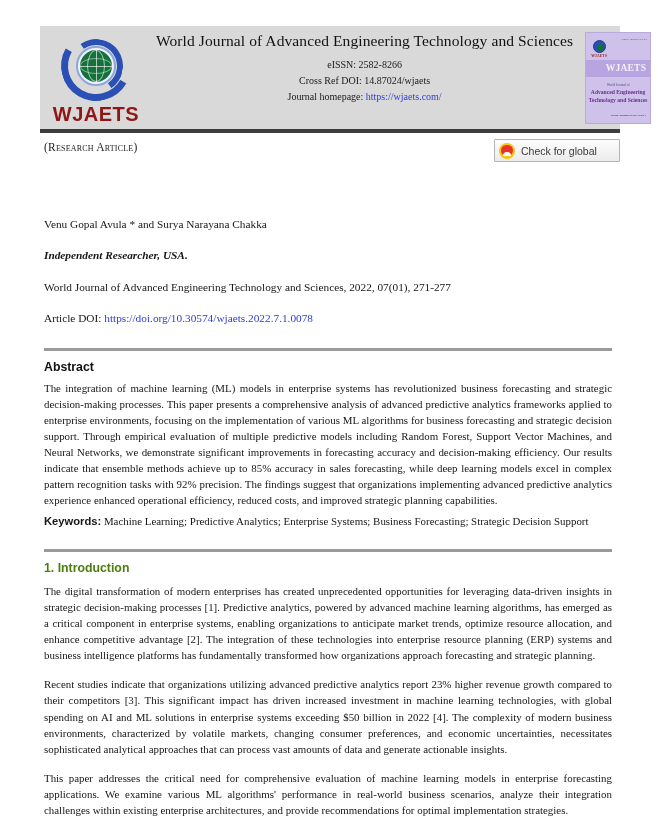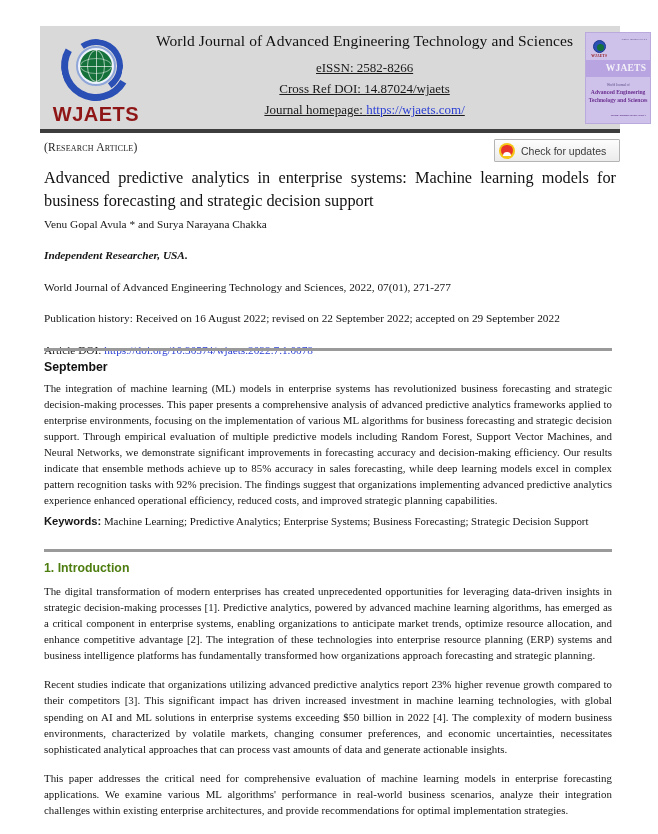--- a/index.html
+++ b/index.html
@@ -134,25 +134,24 @@
     padding: 6px 4px 4px 4px;
   }
   .journal-title {
     font-size: 15.5px;
     letter-spacing: 0.1px;
     color: #111111;
     margin-bottom: 7px;
     white-space: nowrap;
   }
   .journal-line {
-    font-size: 13px;
+    font-size: 10px;
     color: #1a1a1a;
     line-height: 1.62;
     white-space: nowrap;
-    text-decoration: underline;
   }
   .journal-line a, .link {
     color: #2b3fd4;
     text-decoration: none;
   }
 
   .header-cover {
     flex: 0 0 82px;
     width: 82px;
     display: flex;
@@ -458,38 +457,36 @@
       </div>
     </div>
   </div>
 
   <div class="header-rule"></div>
 
   <div class="article-type">(Research Article)</div>
 
   <div class="crossmark">
     <div class="cm-icon"></div>
-    <div class="cm-label">Check for updates</div>
+    <div class="cm-label">Check for global</div>
   </div>
 
-  <div class="paper-title">Advanced predictive analytics in enterprise systems: Machine learning models for business forecasting and strategic decision support</div>
 
   <div class="meta">
     <div class="meta-line">Venu Gopal Avula * and Surya Narayana Chakka</div>
     <div class="meta-line affil">Independent Researcher, USA.</div>
     <div class="meta-line">World Journal of Advanced Engineering Technology and Sciences, 2022, 07(01), 271-277</div>
-    <div class="meta-line">Publication history: Received on 16 August 2022; revised on 22 September 2022; accepted on 29 September 2022</div>
     <div class="meta-line">
       <span>Article DOI:</span>
       <a class="link" href="#">https://doi.org/10.30574/wjaets.2022.7.1.0078</a>
     </div>
   </div>
 
   <div class="rule-abstract-top"></div>
-  <div class="abstract-heading">September</div>
+  <div class="abstract-heading">Abstract</div>
   <div class="abstract-body">The integration of machine learning (ML) models in enterprise systems has revolutionized business forecasting and strategic decision-making processes. This paper presents a comprehensive analysis of advanced predictive analytics frameworks applied to enterprise environments, focusing on the implementation of various ML algorithms for business forecasting and strategic decision support. Through empirical evaluation of multiple predictive models including Random Forest, Support Vector Machines, and Neural Networks, we demonstrate significant improvements in forecasting accuracy and decision-making efficiency. Our results indicate that ensemble methods achieve up to 85% accuracy in sales forecasting, while deep learning models excel in complex pattern recognition tasks with 92% precision. The findings suggest that organizations implementing advanced predictive analytics experience enhanced operational efficiency, reduced costs, and improved strategic planning capabilities.</div>
 
   <div class="keywords">
     <b>Keywords:</b>
     <span>Machine Learning; Predictive Analytics; Enterprise Systems; Business Forecasting; Strategic Decision Support</span>
   </div>
   <div class="rule-keywords-bottom"></div>
 
   <div class="section-heading">1. Introduction</div>
   <div class="intro-body">

